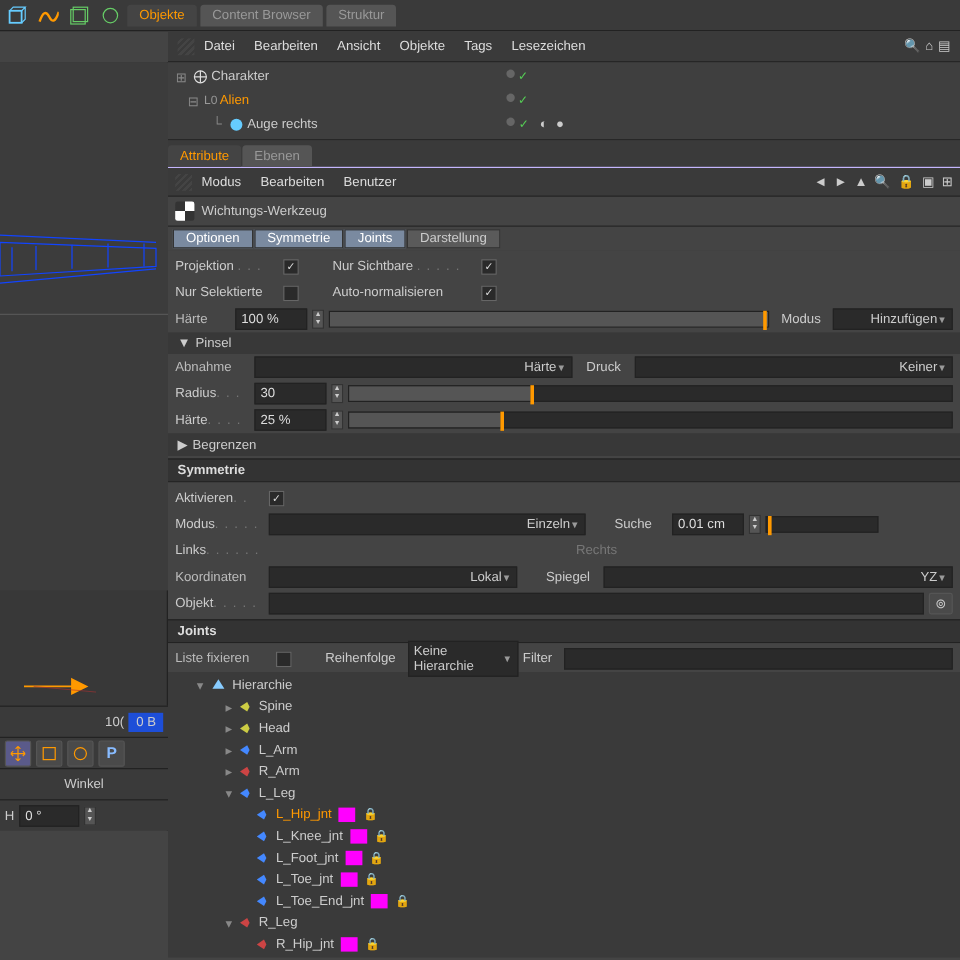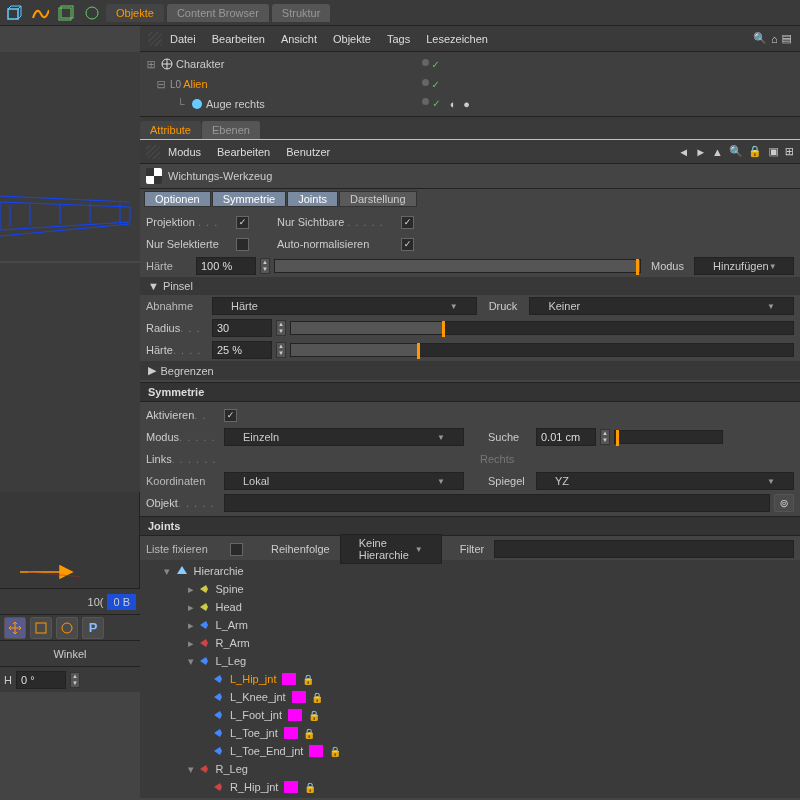--- a/index.html
+++ b/index.html
@@ -33,21 +33,21 @@
 .prop-dots{color:#777;letter-spacing:1px}
 .check{width:13px;height:13px;background:#2a2a2a;border:1px solid #666;display:inline-flex;align-items:center;justify-content:center;font-size:9px;color:#ddd}
 .num-input{background:#2a2a2a;border:1px solid #222;color:#ddd;padding:2px 4px;width:60px}
 .spinner{width:10px;display:flex;flex-direction:column;background:#555;border:1px solid #333}
 .spinner div{height:7px;font-size:6px;text-align:center;cursor:pointer;line-height:6px}
 .slider{flex:1;height:14px;background:#2a2a2a;border:1px solid #222;position:relative}
 .slider-fill{height:100%;background:#555}
 .slider-handle{position:absolute;top:-1px;width:3px;height:16px;background:#f90}
 .section-head{background:#333;padding:3px 8px;color:#ddd;font-weight:bold;border-top:1px solid #222;border-bottom:1px solid #222;display:flex;align-items:center;gap:4px}
 .collapse-head{background:#383838;padding:3px 8px;color:#ccc;display:flex;align-items:center;gap:4px;cursor:pointer}
-.dropdown{background:#2a2a2a;border:1px solid #222;padding:2px 18px;display:flex;justify-content:space-between;align-items:center;cursor:pointer}
+.dropdown{background:#2a2a2a;border:1px solid #222;padding:2px 4px;display:flex;justify-content:flex-end;align-items:center;cursor:pointer}
 .dropdown .arr{font-size:8px;color:#999}
 .text-input{background:#2a2a2a;border:1px solid #222;padding:2px 4px;color:#ddd}
 .joint-list{background:#3a3a3a;padding:2px 0}
 .joint-row{display:flex;align-items:center;height:18px;padding-left:6px;gap:2px}
 .swatch{width:14px;height:12px;background:#f0f;margin-left:4px}
 .lock-icon{color:#888;margin-left:4px;font-size:10px}
 .bottom-bar{position:absolute;bottom:0;left:0;width:140px;background:#3a3a3a}
 .bb-row{display:flex;align-items:center;height:26px;padding:0 4px;gap:4px;border-top:1px solid #222}
 .bb-icon{width:22px;height:22px;display:flex;align-items:center;justify-content:center;border:1px solid #555;background:#4a4a4a;cursor:pointer;border-radius:2px}
 .chk-icon{width:14px;height:14px}
@@ -309,42 +309,42 @@
   </div>
 
   <div class="section-head">Symmetrie</div>
   <div class="panel-body">
     <div class="prop-row">
       <span class="prop-label" style="min-width:74px"><span>Aktivieren</span><span class="prop-dots">. .</span></span>
       <span class="check">✓</span>
     </div>
     <div class="prop-row">
       <span class="prop-label" style="min-width:74px"><span>Modus</span><span class="prop-dots">. . . . .</span></span>
-      <div class="dropdown" style="width:240px">
+      <div class="dropdown" style="width:264px">
           <span>Einzeln</span>
           <span class="arr">▼</span>
         </div>
       <span style="margin-left:20px;min-width:44px">Suche</span>
       <input class="num-input" value="0.01 cm" style="">
       <div class="spinner">
           <div>▲</div>
           <div>▼</div>
         </div>
       <div class="slider" style="flex:0.6">
           <div class="slider-handle" style="left:1%"></div>
         </div>
     </div>
     <div class="prop-row">
       <span class="prop-label" style="min-width:74px;color:#777"><span>Links</span><span class="prop-dots">. . . . . .</span></span>
       <span style="width:240px"></span>
       <span style="margin-left:12px;color:#777">Rechts</span>
     </div>
     <div class="prop-row">
       <span class="prop-label" style="min-width:74px">Koordinaten</span>
-      <div class="dropdown" style="width:240px">
+      <div class="dropdown" style="width:207px">
           <span>Lokal</span>
           <span class="arr">▼</span>
         </div>
       <span style="margin-left:20px;min-width:44px">Spiegel</span>
       <div class="dropdown" style="flex:1">
           <span>YZ</span>
           <span class="arr">▼</span>
         </div>
     </div>
     <div class="prop-row">
@@ -353,25 +353,25 @@
       <div class="bb-icon" style="width:20px;height:18px">⊚</div>
     </div>
   </div>
 
   <div class="section-head">Joints</div>
   <div class="panel-body">
     <div class="prop-row">
       <span class="prop-label" style="min-width:80px">Liste fixieren</span>
       <span class="check"></span>
       <span style="margin-left:24px">Reihenfolge</span>
-      <div class="dropdown" style="width:102px;margin-left:6px">
+      <div class="dropdown" style="width:92px;margin-left:6px">
           <span>Keine Hierarchie</span>
           <span class="arr">▼</span>
         </div>
-      <span style="margin-left:14px">Filter</span>
+      <span style="">Filter</span>
       <input class="text-input" style="flex: 1 1 0%; margin-left: 6px;">
     </div>
     <div class="joint-list" id="joint-list">
         <div class="joint-row">
           <span style="width:16px"></span>
           <span style="color:#888;margin-right:4px">▾</span>
           <span>
             <svg width="12" height="12">
               <polygon points="6,1 11,9 1,9" fill="#8cf"></polygon>
             </svg>

